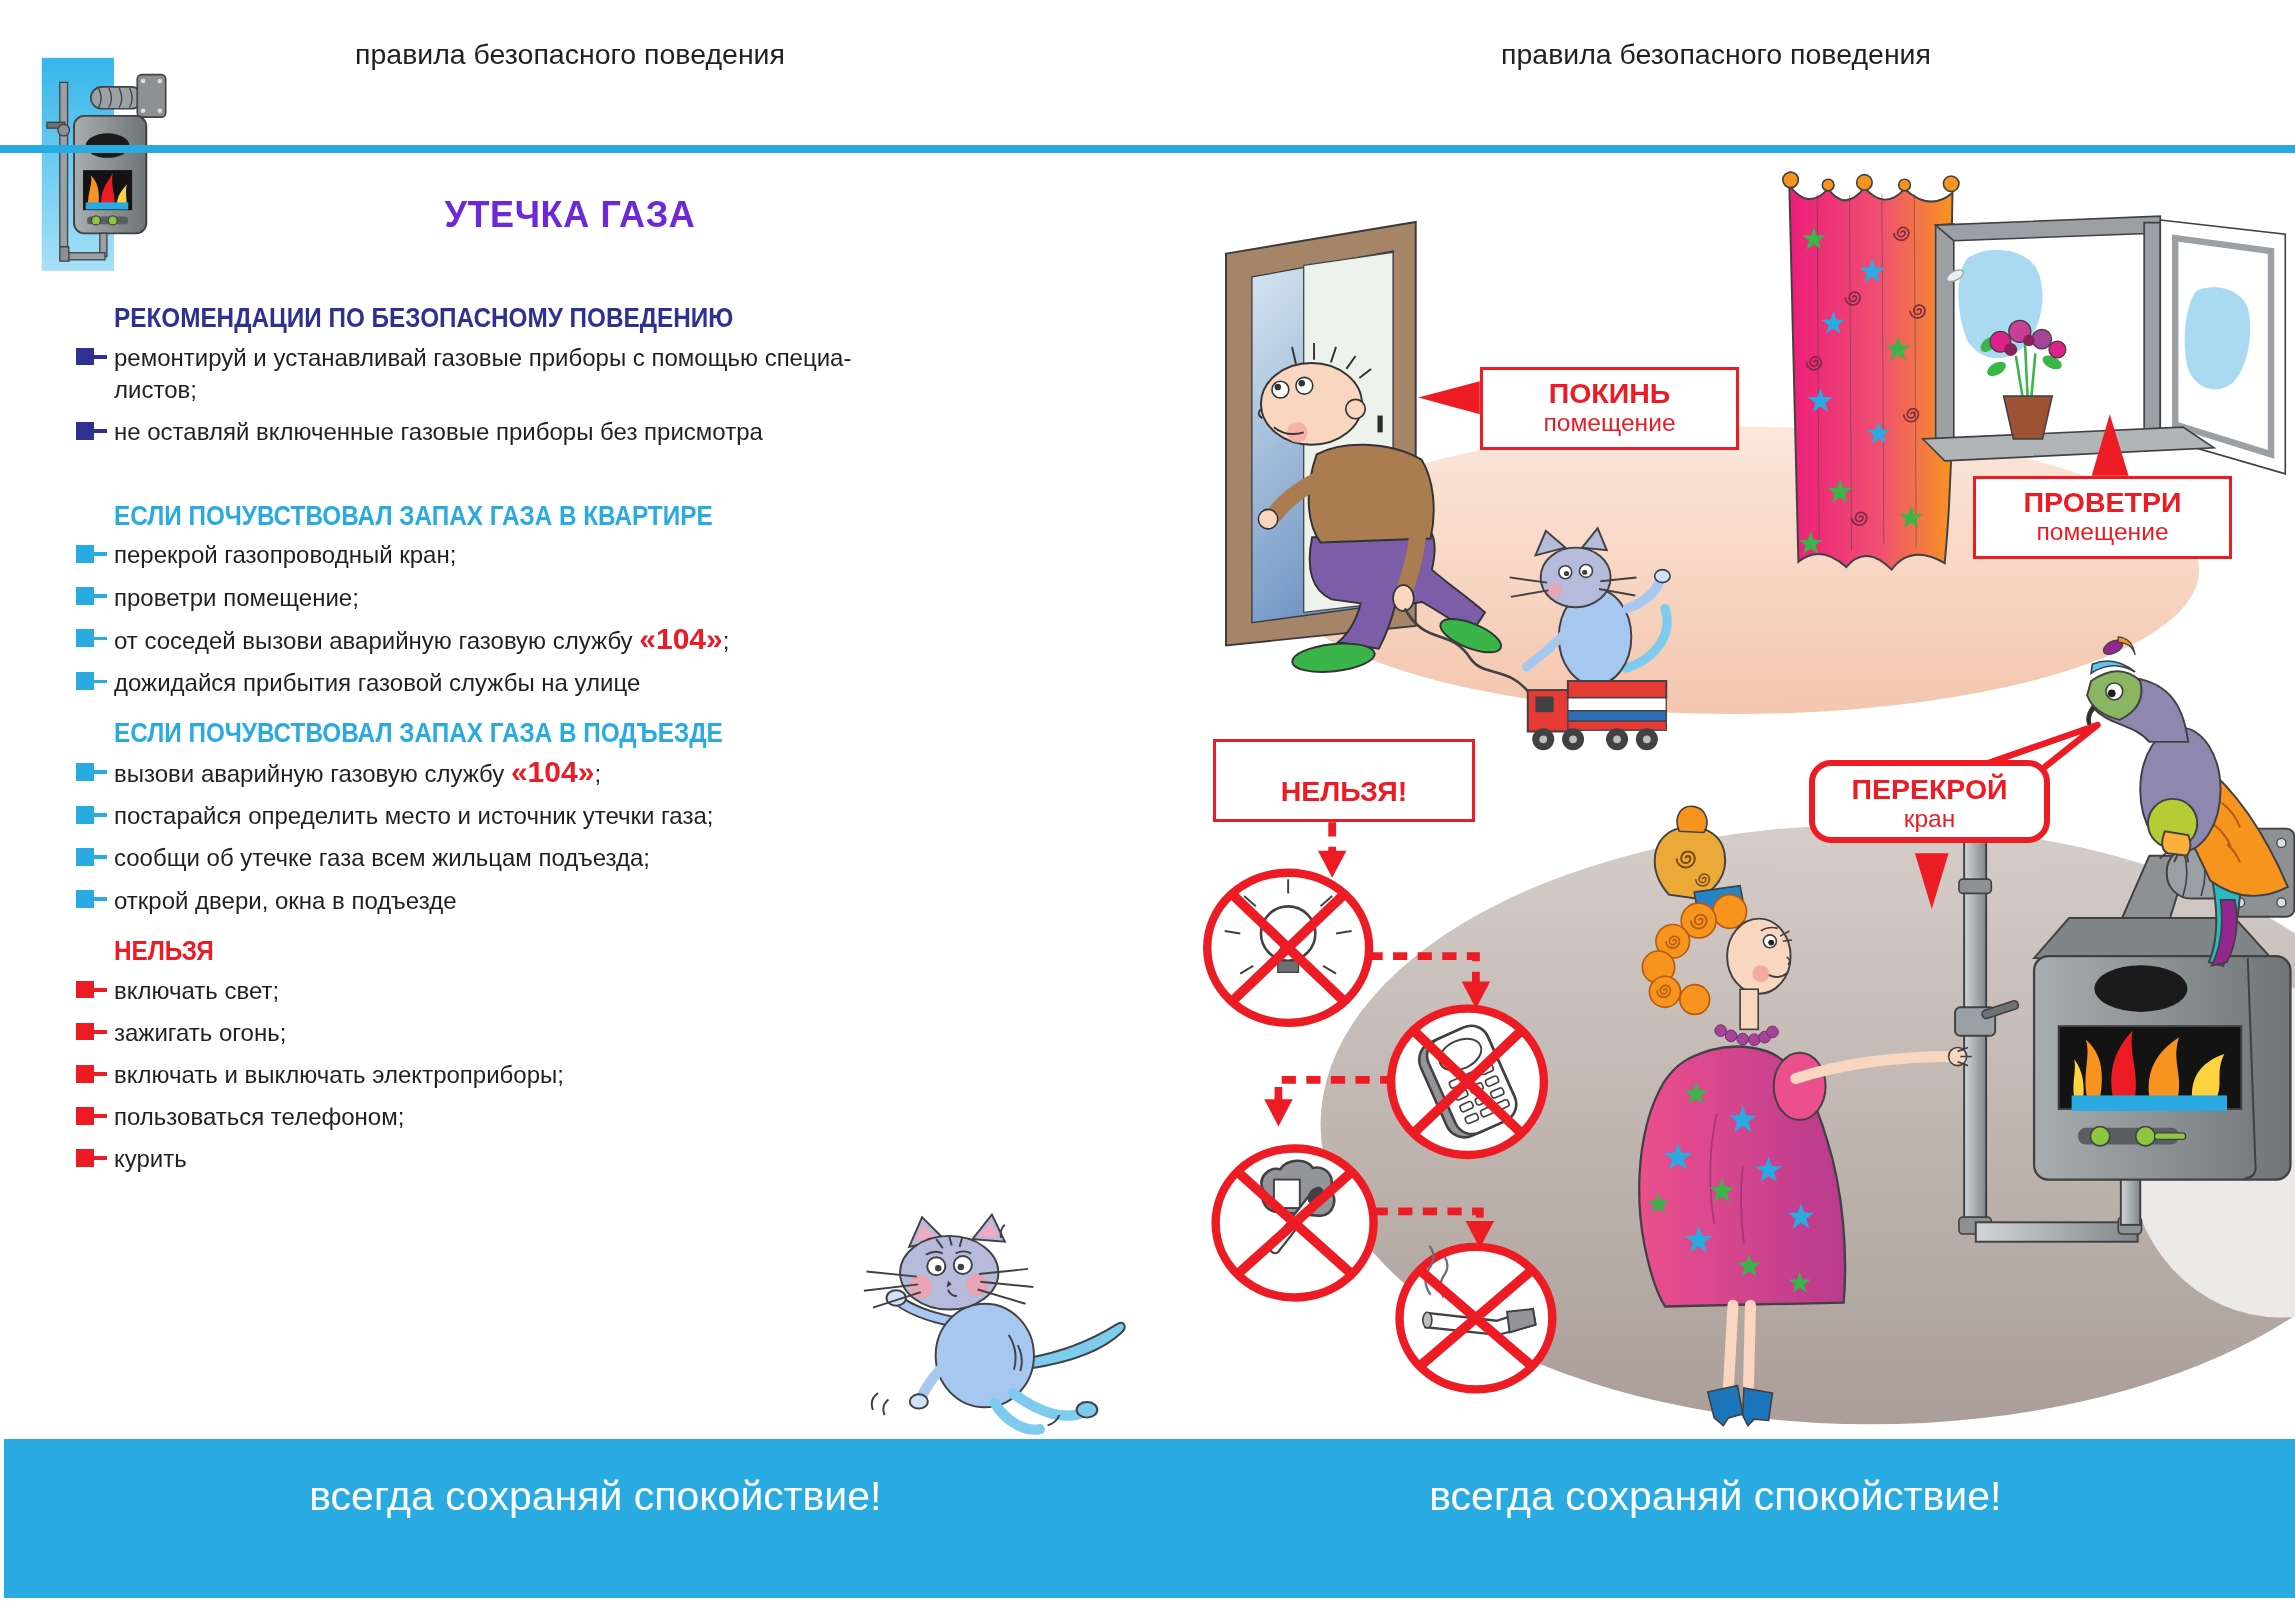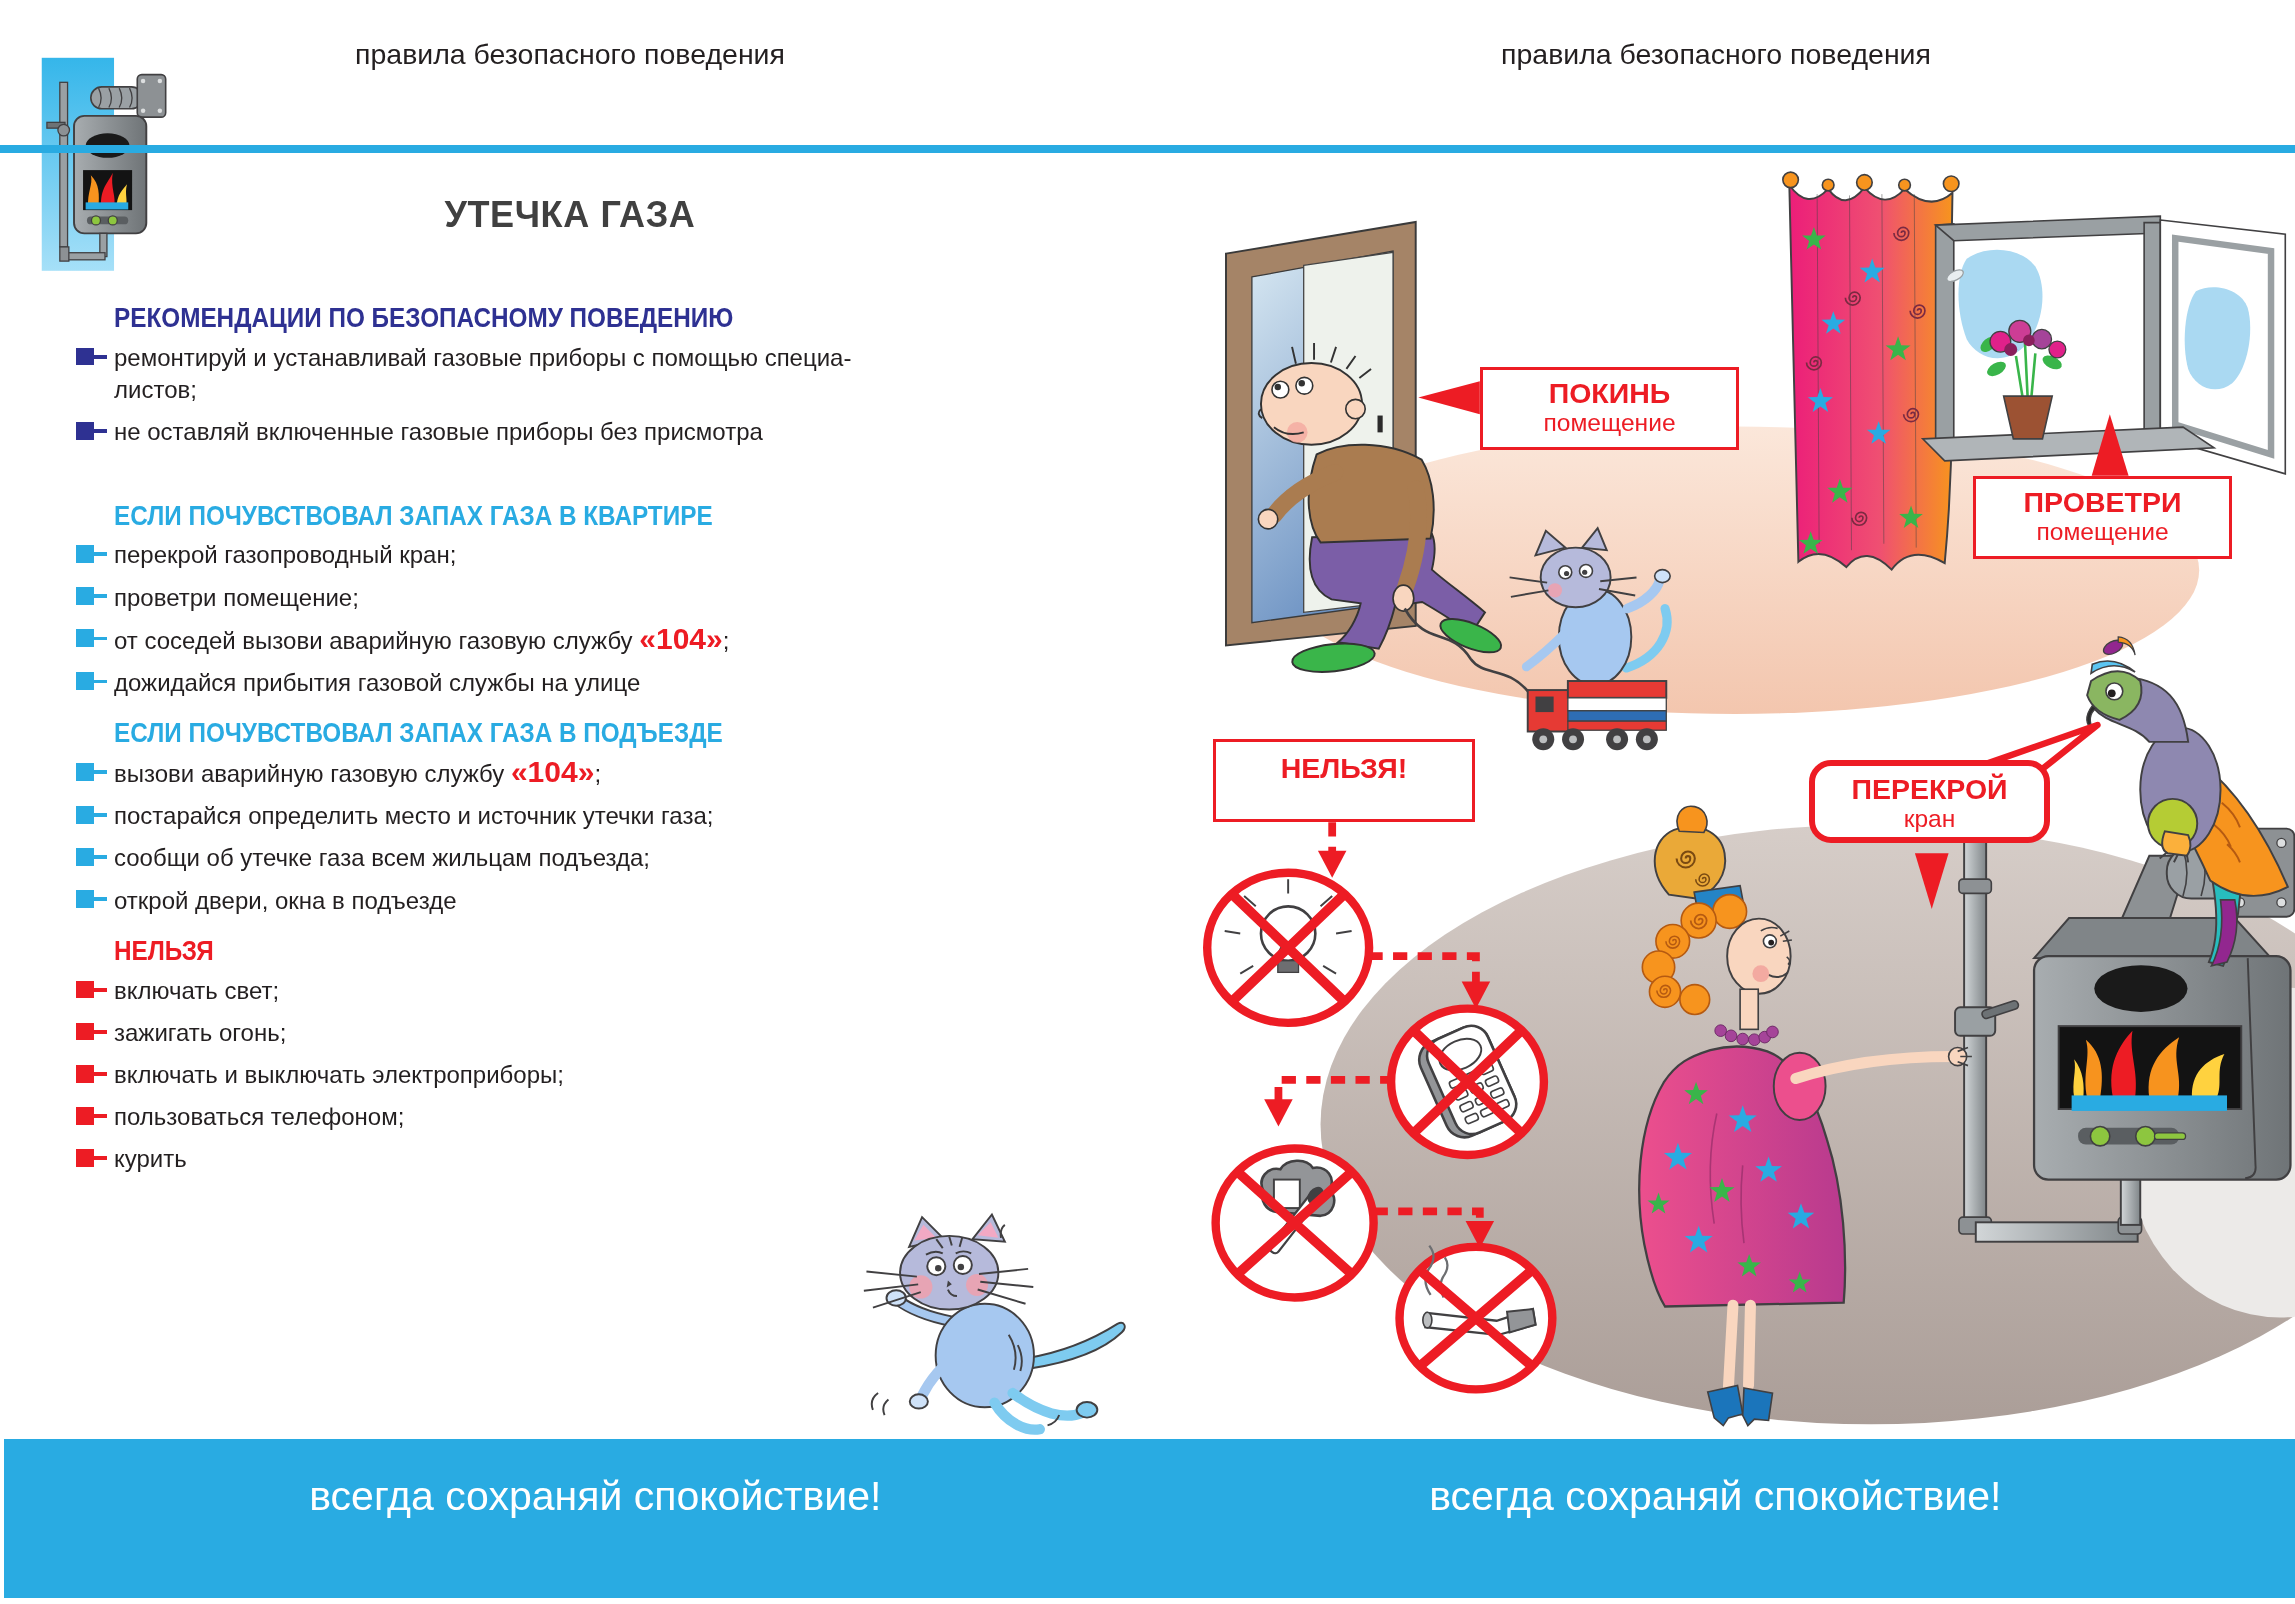--- a/index.html
+++ b/index.html
@@ -4,38 +4,38 @@
 <style>
   html,body{margin:0;padding:0;background:#fff;}
   .poster{position:relative;width:2295px;height:1605px;background:#fff;overflow:hidden;
           font-family:Liberation Sans, sans-serif;color:#231f20;}
   .abs{position:absolute;}
   
   .page-header{position:absolute;top:38px;width:842px;text-align:center;
                font-size:28.5px;color:#231f20;letter-spacing:0;}
   .rule{position:absolute;left:0;top:145px;width:2295px;height:8.4px;background:#29abe2;}
   .doc-title{position:absolute;left:395px;top:194px;width:350px;text-align:center;
-             font-size:36px;font-weight:bold;color:#404040;letter-spacing:0.6px;}
+             font-size:36px;font-weight:bold;color:#6d28d9;letter-spacing:0.6px;}
   
   .sections{position:absolute;left:76px;top:303px;width:1023px;}
   .section{margin:0;}
   .sec-title{font-weight:bold;font-size:27px;margin:0 0 7.8px 38px;
              transform:scaleX(.9);transform-origin:left center;white-space:nowrap;}
   .item{display:flex;align-items:flex-start;margin-bottom:9.7px;font-size:24px;line-height:1.35;}
   .bullet{flex:0 0 38px;display:flex;align-items:flex-start;padding-top:5.8px;}
   .bullet .sq{display:inline-block;width:17.5px;height:17.5px;background:var(--bc);}
   .bullet .dash{display:inline-block;width:13.6px;height:3.9px;background:var(--bc);margin-top:7.1px;}
   .itext{white-space:pre-line;}
   .num{color:#ed1c24;font-weight:bold;font-size:30px;line-height:1;}
   
   .callout{position:absolute;background:#fff;border:3.9px solid #ed1c24;text-align:center;
            color:#ed1c24;box-sizing:border-box;}
   .callout .l1{font-weight:bold;font-size:28.5px;line-height:1.1;margin-top:7.8px;}
   .callout .l2{font-size:24.6px;line-height:1.1;}
-  .callout.one .l1{margin-top:11px;}
+  .callout.one .l1{margin-top:34px;}
   .bubble{border-radius:22px;border-width:6.5px;}
   
   .band{position:absolute;left:3.9px;top:1439px;width:2288px;height:159px;background:#29abe2;padding-left:8px;}
   .band .ft{position:absolute;top:34px;width:971px;text-align:center;color:#fff;font-size:41px;}
   svg{display:block;}
 </style>
 </head>
 <body>
 
 <div class="poster">

